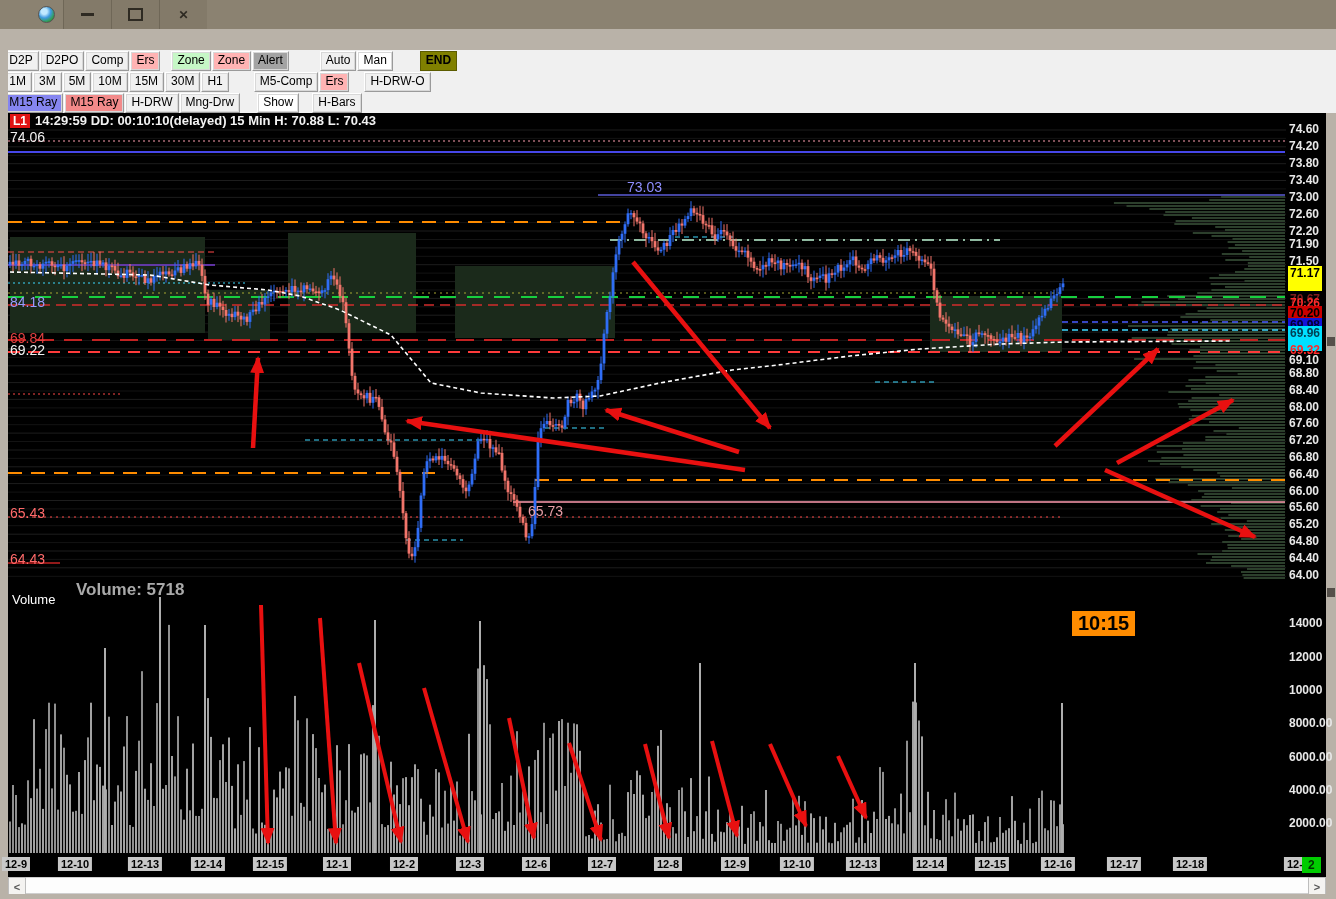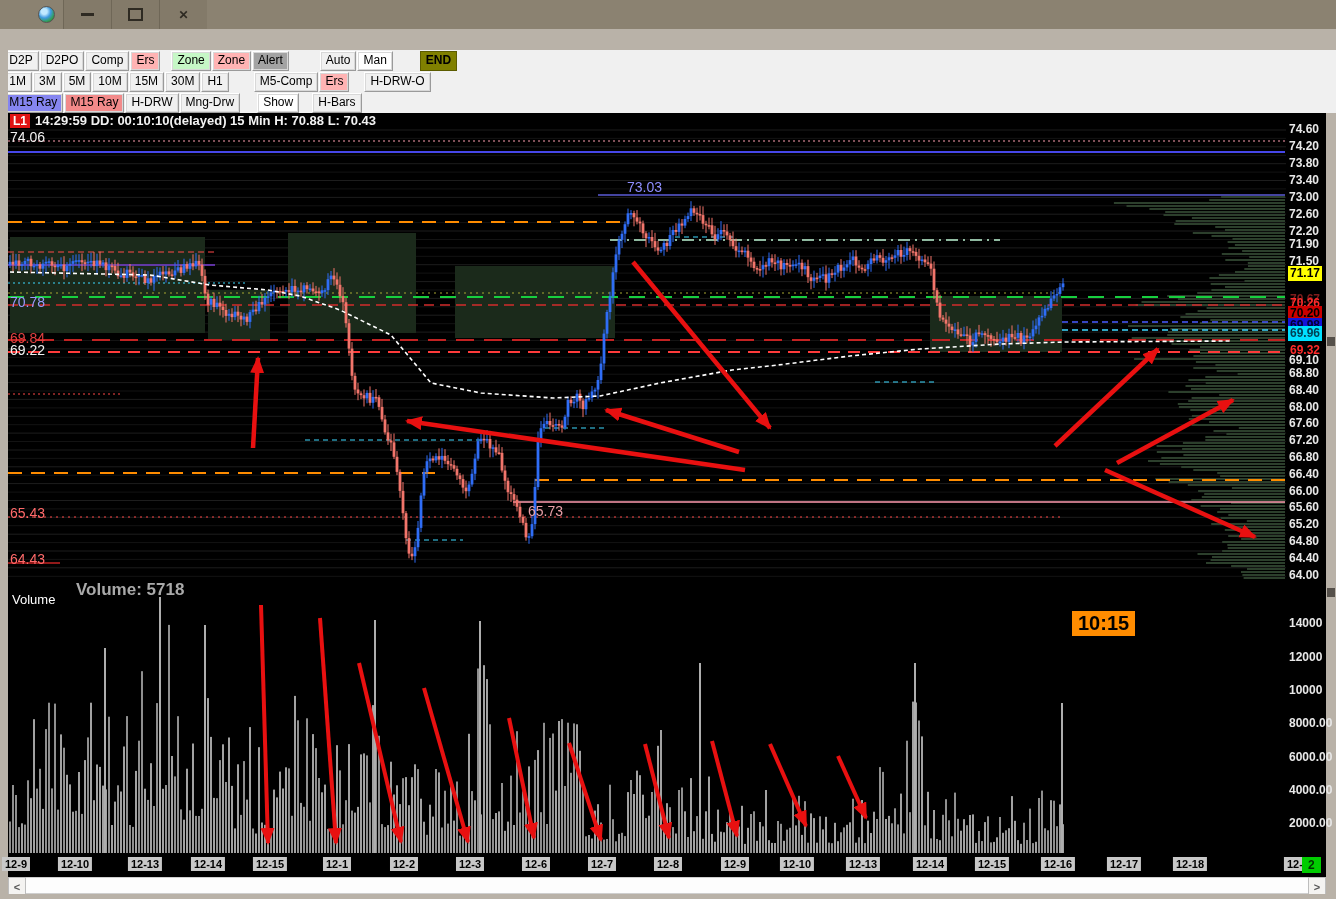--- a/index.html
+++ b/index.html
@@ -33,21 +33,21 @@
   .edge-right{position:absolute;left:1326px;top:113px;width:10px;height:786px;background:#b9b2a8;}
   .edge-notch{position:absolute;left:1327px;width:8px;height:9px;background:#55504a;}
   #chart-svg{position:absolute;left:0;top:0;z-index:2;}
   .statusline{position:absolute;left:10px;top:113px;height:15px;display:flex;align-items:center;
     z-index:4;font-size:13px;font-weight:bold;color:#f2f2f2;white-space:nowrap;}
   .l1-badge{background:#e01414;color:#fff;padding:0 3px;margin-right:5px;font-size:12px;}
   .lbl{position:absolute;z-index:3;font-size:14px;white-space:nowrap;}
   .price-tick{position:absolute;left:1289px;z-index:3;font-size:12px;font-weight:bold;color:#e8e8e8;
     width:46px;overflow:hidden;white-space:nowrap;}
   .hl-box{position:absolute;left:1288px;z-index:4;font-size:12px;font-weight:bold;
-    padding:0 2px;height:15px;line-height:15px;}
+    padding:0 2px;height:25px;line-height:15px;}
   .vol-title{position:absolute;left:12px;top:580px;z-index:3;font-size:13px;color:#fff;font-weight:normal;margin-top:12px;}
   .vol-value{position:absolute;left:76px;top:580px;z-index:3;font-size:17px;color:#a9a9a9;font-weight:bold;}
   .time-badge{position:absolute;z-index:5;background:#ff8c00;color:#000;font-weight:bold;
     font-size:20px;padding:1px 6px;}
   .time-chip{position:absolute;top:857px;z-index:3;background:#c8c8c8;color:#000;
     font-size:11px;font-weight:bold;padding:1px 3px;white-space:nowrap;}
   .page-badge{position:absolute;top:857px;z-index:3;background:#00cc00;color:#003300;
     font-size:12px;font-weight:bold;padding:1px 6px;}
   
   .hscroll{position:absolute;left:8px;top:877px;width:1318px;height:17px;background:#e6e3df;
@@ -1449,21 +1449,21 @@
       <div class="hl-box" style="top: 343px; color: rgb(255, 42, 42); background: transparent;">69.32</div>
       <div class="price-tick" style="top: 616px;">14000</div>
       <div class="price-tick" style="top: 650px;">12000</div>
       <div class="price-tick" style="top: 683px;">10000</div>
       <div class="price-tick" style="top: 716px;">8000.00</div>
       <div class="price-tick" style="top: 750px;">6000.00</div>
       <div class="price-tick" style="top: 783px;">4000.00</div>
       <div class="price-tick" style="top: 816px;">2000.00</div>
       <div class="lbl" style="left: 10px; top: 129px; color: rgb(240, 240, 240);">74.06</div>
       <div class="lbl" style="left: 627px; top: 179px; color: rgb(143, 143, 255);">73.03</div>
-      <div class="lbl" style="left: 10px; top: 294px; color: rgb(154, 154, 255);">70.78</div>
+      <div class="lbl" style="left: 10px; top: 294px; color: rgb(154, 154, 255);">84.18</div>
       <div class="lbl" style="left: 10px; top: 330px; color: rgb(224, 64, 64);">69.84</div>
       <div class="lbl" style="left: 10px; top: 342px; color: rgb(240, 240, 240);">69.22</div>
       <div class="lbl" style="left: 528px; top: 503px; color: rgb(232, 160, 168);">65.73</div>
       <div class="lbl" style="left: 10px; top: 505px; color: rgb(255, 106, 106);">65.43</div>
       <div class="lbl" style="left: 10px; top: 551px; color: rgb(255, 106, 106);">64.43</div>
       <div class="time-chip" style="left: 16px; transform: translateX(-50%);">12-9</div>
       <div class="time-chip" style="left: 75px; transform: translateX(-50%);">12-10</div>
       <div class="time-chip" style="left: 145px; transform: translateX(-50%);">12-13</div>
       <div class="time-chip" style="left: 208px; transform: translateX(-50%);">12-14</div>
       <div class="time-chip" style="left: 270px; transform: translateX(-50%);">12-15</div>

